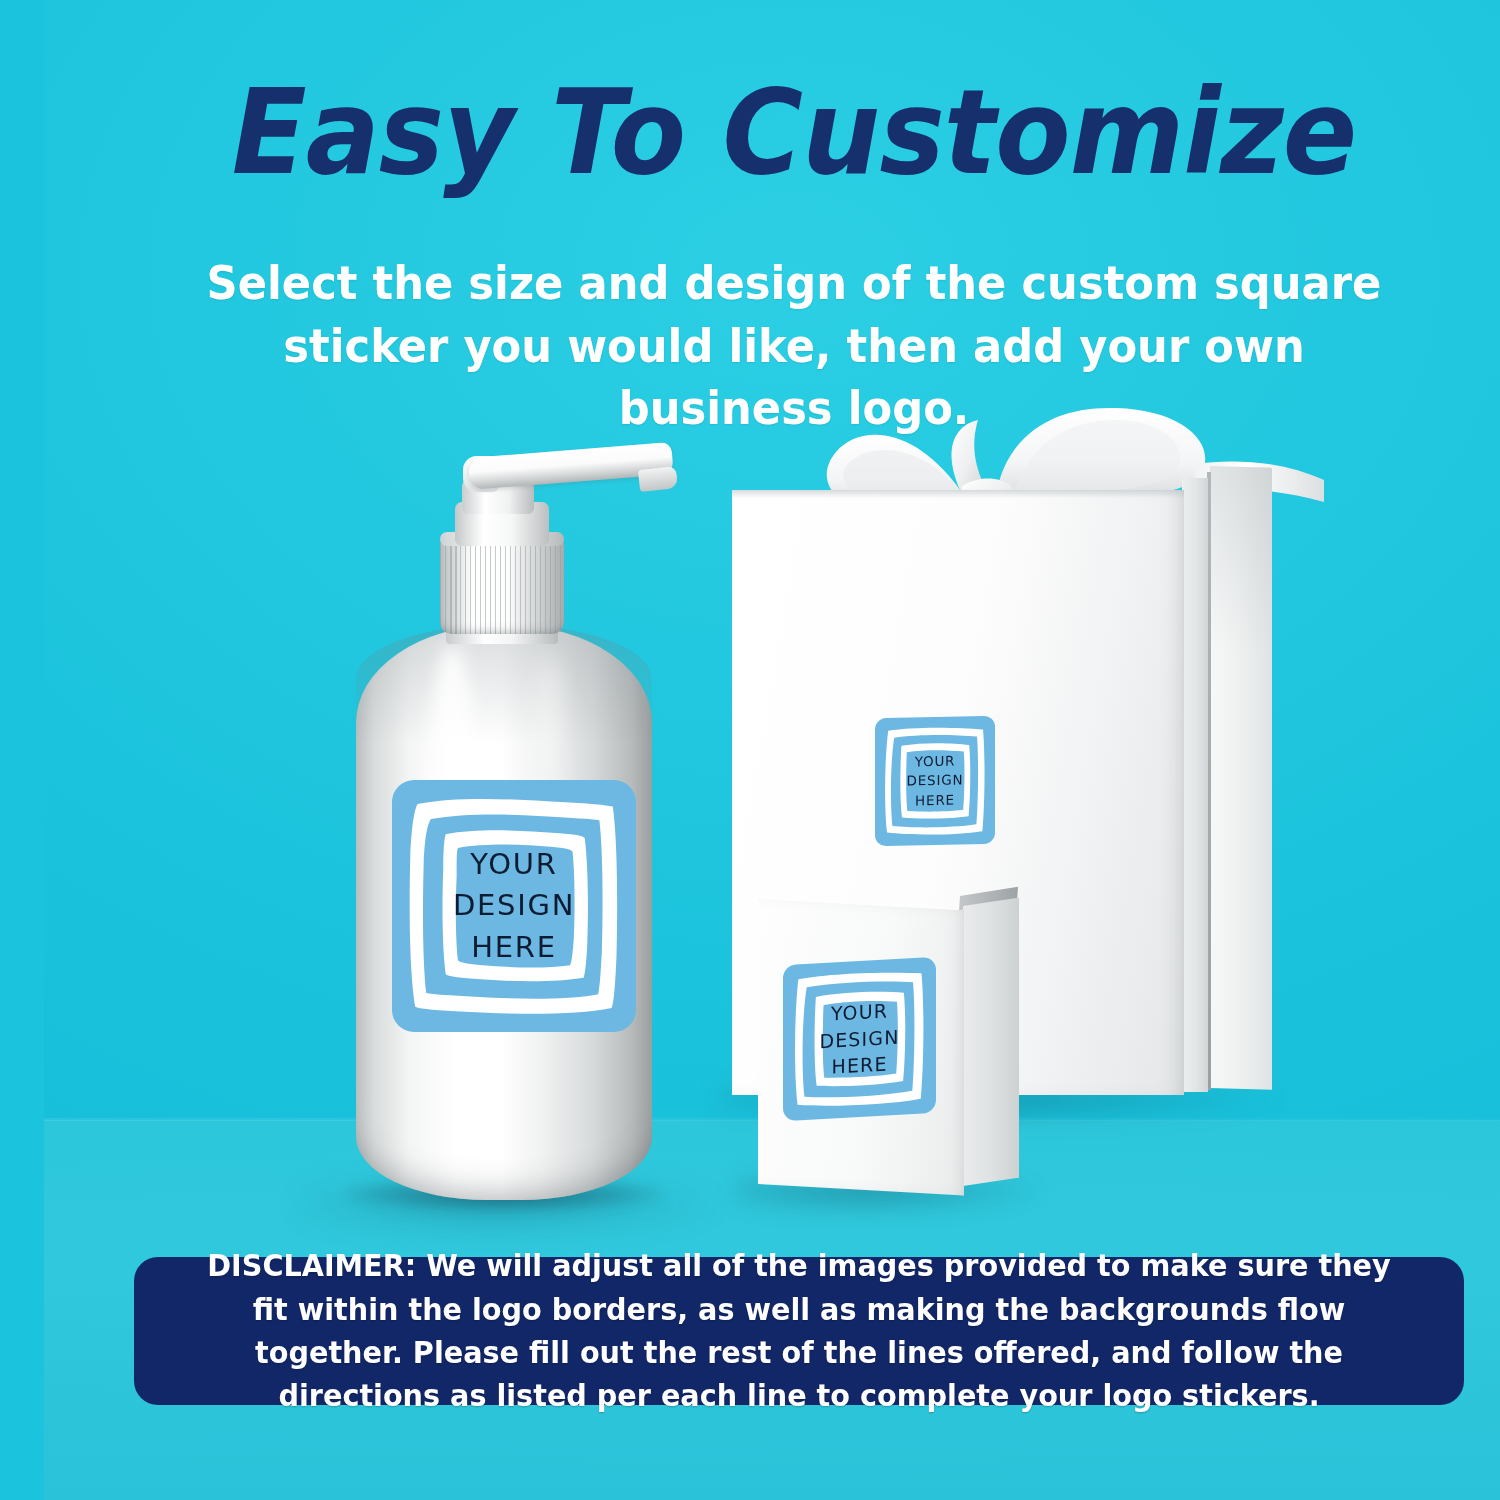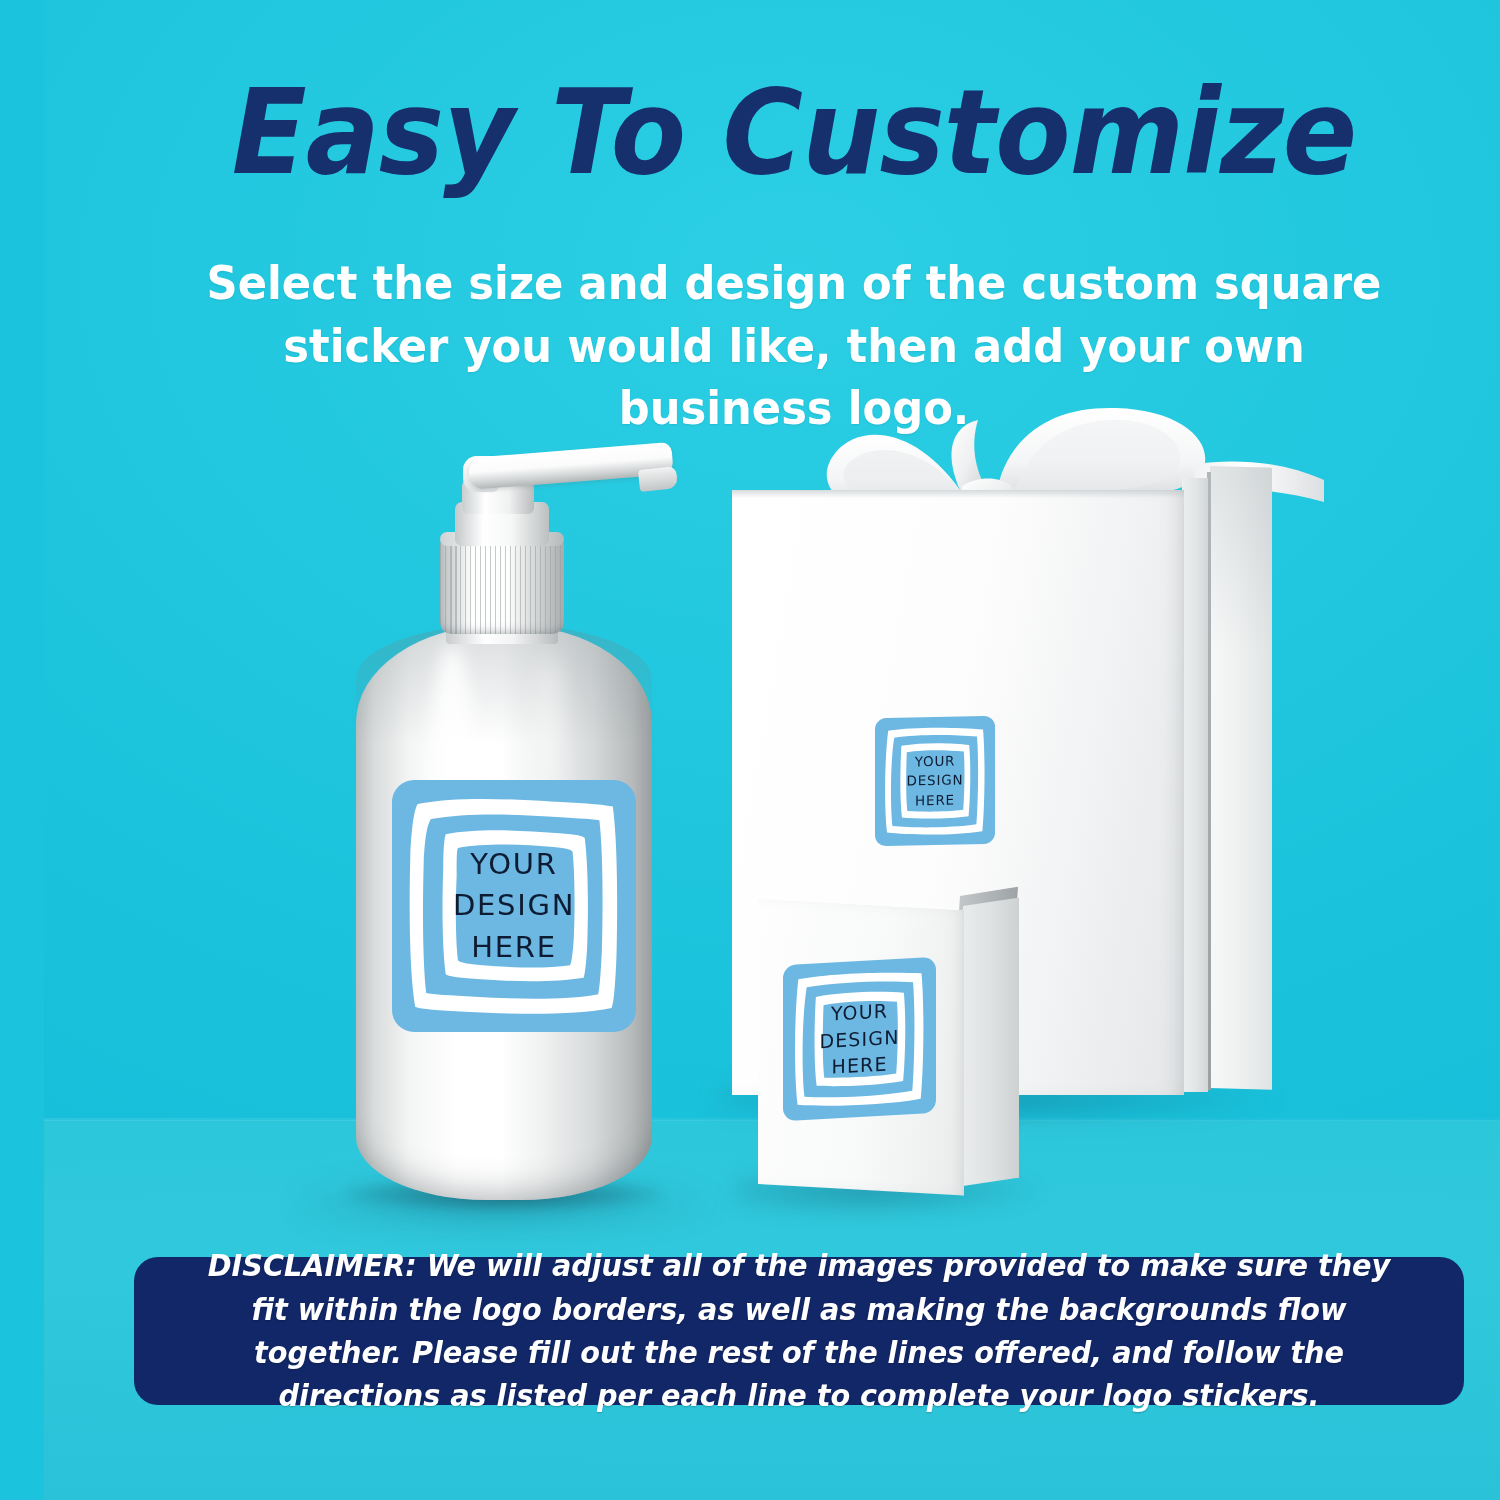--- a/index.html
+++ b/index.html
@@ -220,21 +220,21 @@
     position:absolute;left:0px;top:288px;width:310px;height:44px;
     background:radial-gradient(ellipse at 42% 40%, rgba(16,70,90,.34) 0%, rgba(16,70,90,0) 72%);
     filter:blur(9px);
   }
 
   
   #disclaimer{
     position:absolute;left:90px;top:1257px;width:1330px;height:148px;
     background:#122768;border-radius:24px;
     display:flex;align-items:center;justify-content:flex-end;
-    padding:6px 34px;box-sizing:border-box;font-style:italic;
+    padding:6px 34px;box-sizing:border-box;
   }
   #disclaimer .dtext{
     color:#ffffff;text-align:center;
     font-family:"DejaVu Sans", sans-serif;
     font-weight:700;font-size:30.5px;line-height:1.42;
     transform:scaleX(.94);
     text-shadow:0 1px 2px rgba(0,0,0,.22);
   }
   #disclaimer .dtext b{font-weight:700;}
 </style>

